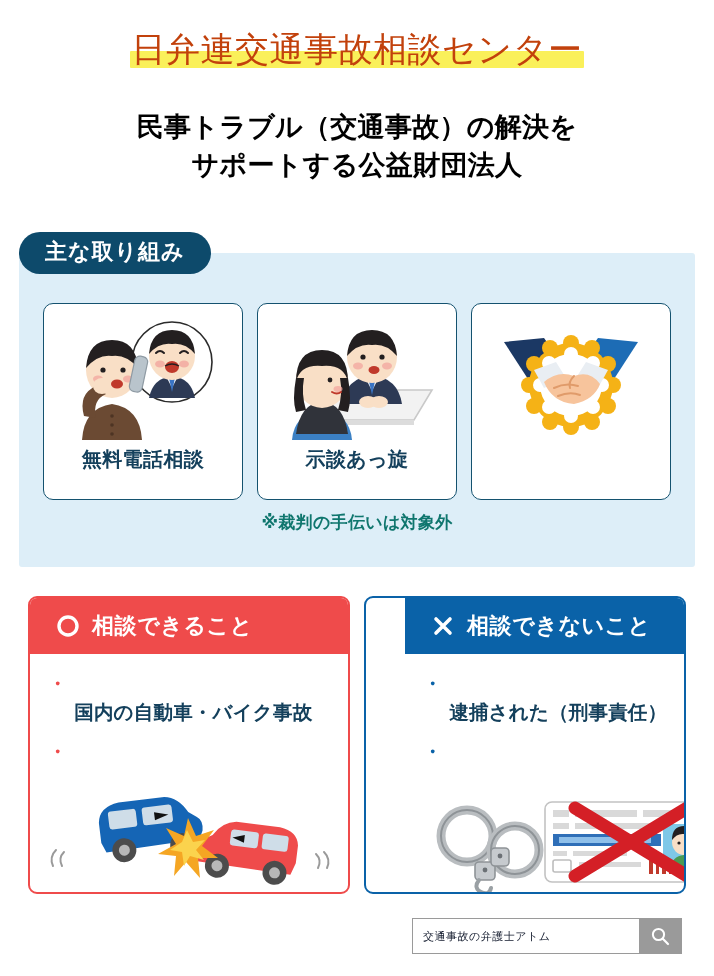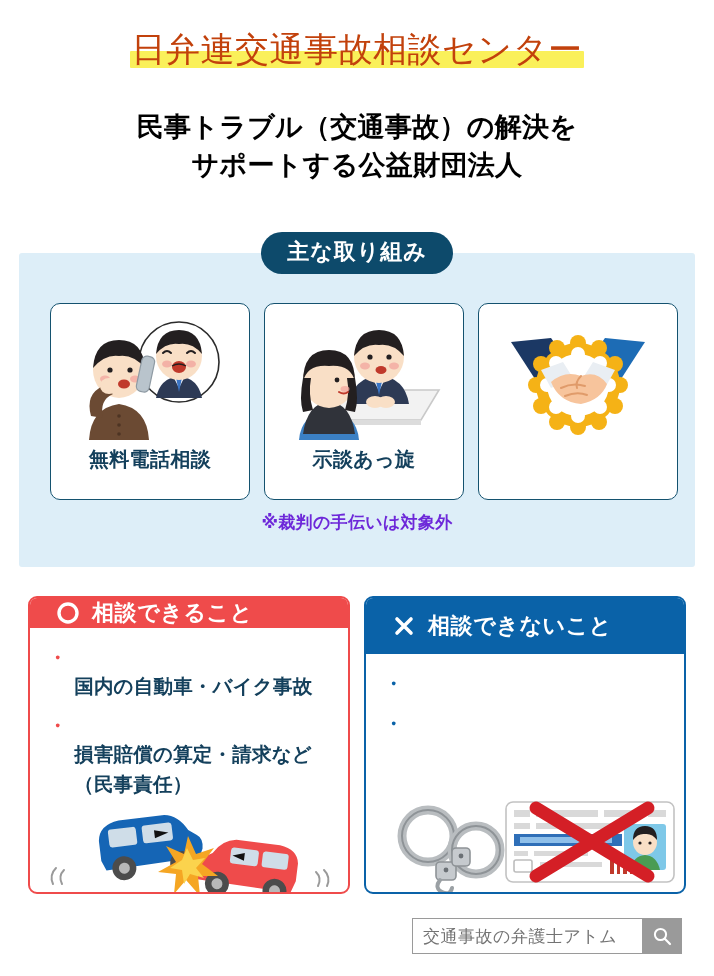--- a/index.html
+++ b/index.html
@@ -34,59 +34,59 @@
     font-size:27px;font-weight:700;line-height:1.42;color:#000000;
     letter-spacing:0.3px;
   }
 
   
   .works{
     position:absolute;left:19px;top:253px;width:676px;height:314px;
     background:#ddeef8;border-radius:3px;
   }
   .badge-wrap{
-    position:absolute;left:0;top:-21px;width:676px;text-align:center;
+    position:absolute;left:0;top:-21px;width:676px;
   }
   .badge{
     display:inline-block;background:#0d4a6b;color:#ffffff;
     font-size:22px;font-weight:700;letter-spacing:1px;
     padding:9px 26px 11px;border-radius:23px;line-height:1;
   }
   .cards{
-    position:absolute;left:7px;top:50px;width:676px;
+    position:absolute;left:0;top:50px;width:676px;
     display:flex;justify-content:center;gap:14px;
   }
   .card{
     width:200px;height:197px;background:#ffffff;
     border:1.6px solid #14526f;border-radius:10px;
     display:flex;flex-direction:column;align-items:center;justify-content:flex-start;
     box-sizing:border-box;padding-top:8px;
   }
   .card-art{width:186px;height:128px;position:relative;}
   .card-label{
     font-size:20px;font-weight:700;color:#14405c;letter-spacing:0.4px;
     margin-top:6px;
   }
   .works-note{
     position:absolute;left:0;top:258px;width:676px;text-align:center;
-    font-size:17px;font-weight:700;color:#6d28d9;letter-spacing:0.3px;
+    font-size:17px;font-weight:700;color:#0f766e;letter-spacing:0.3px;
   }
 
   
   .panels{
     position:absolute;left:28px;top:596px;width:658px;height:298px;
     display:flex;gap:14px;
   }
   .panel{
     width:322px;height:298px;box-sizing:border-box;
     border-radius:9px;background:#ffffff;overflow:hidden;
     display:flex;flex-direction:column;
   }
   .panel.ok{border:2px solid #ef4b4b;}
-  .panel.ng{border:2px solid #0a62a8;}
+  .panel.ng{border:2px solid #0a62a8;padding-left:39px;}
   .panel-head{
     height:56px;display:flex;align-items:center;gap:12px;
     padding-left:26px;box-sizing:border-box;color:#ffffff;
     font-size:22px;font-weight:700;letter-spacing:0.6px;
   }
   .panel.ok .panel-head{background:#ef4b4b;}
   .panel.ng .panel-head{background:#0a62a8;}
   .head-icon{width:24px;height:24px;flex:0 0 24px;display:block;}
   .panel-body{flex:1;padding:16px 14px 0 18px;box-sizing:border-box;}
   .item{
@@ -103,22 +103,22 @@
   .panel-art{height:100px;position:relative;}
 
   
   .search{
     position:absolute;left:412px;top:918px;
     width:270px;height:36px;display:flex;
     border:1px solid #9a9a9a;box-sizing:border-box;background:#ffffff;
   }
   .search-input{
     flex:1;border:none;outline:none;background:transparent;
-    font-family:Liberation Serif, serif;
-    font-size:17px;color:#737373;padding:0 10px;letter-spacing:0.5px;
+    font-family:Liberation Sans, sans-serif;
+    font-size:11px;color:#0f172a;padding:0 10px;letter-spacing:0.5px;
   }
   .search-btn{
     width:42px;background:#9a9a9a;display:flex;align-items:center;justify-content:center;
     border:none;cursor:pointer;padding:0;
   }
 </style>
 </head>
 <body>
 
 <div class="page">
@@ -283,22 +283,20 @@
         </svg>
         <span>相談できること</span>
       </div>
       <div class="panel-body">
         <div class="item">
           <span class="dot">・</span>
           <span class="item-text">国内の自動車・バイク事故</span>
         </div>
         <div class="item">
           <span class="dot">・</span>
-          <span class="item-text">損害賠償の算定・請求など
-（民事責任）</span>
         </div>
       </div>
       <div class="panel-art">
         <svg viewBox="0 0 318 100" width="318" height="100">
 
           <g transform="translate(60,8) rotate(-7)">
             <path d="M6 44 L6 24 Q8 8 28 6 L74 6 Q88 8 96 24 L104 30 Q110 34 108 44 L104 52 L10 54 Z" fill="#1565b5"></path>
             <rect x="16" y="14" width="28" height="18" rx="3" fill="#cfdde8"></rect>
             <rect x="50" y="14" width="30" height="18" rx="3" fill="#cfdde8"></rect>
             <path d="M62 20 L76 24 L62 28 Z" fill="#111111"></path>
@@ -335,20 +333,21 @@
     <div class="panel ng">
       <div class="panel-head">
         <svg class="head-icon" viewBox="0 0 24 24">
           <path d="M5 5 L19 19 M19 5 L5 19" stroke="#ffffff" stroke-width="3.6" stroke-linecap="round"></path>
         </svg>
         <span>相談できないこと</span>
       </div>
       <div class="panel-body">
         <div class="item">
           <span class="dot">・</span>
+          <span class="item-text">逮捕された（刑事責任）</span>
         </div>
         <div class="item">
           <span class="dot">・</span>
         </div>
       </div>
       <div class="panel-art">
         <svg viewBox="0 0 318 100" width="318" height="100">
 
           <g transform="translate(18,14)">
             <circle cx="44" cy="30" r="26" fill="none" stroke="#b9bdc0" stroke-width="9"></circle>

